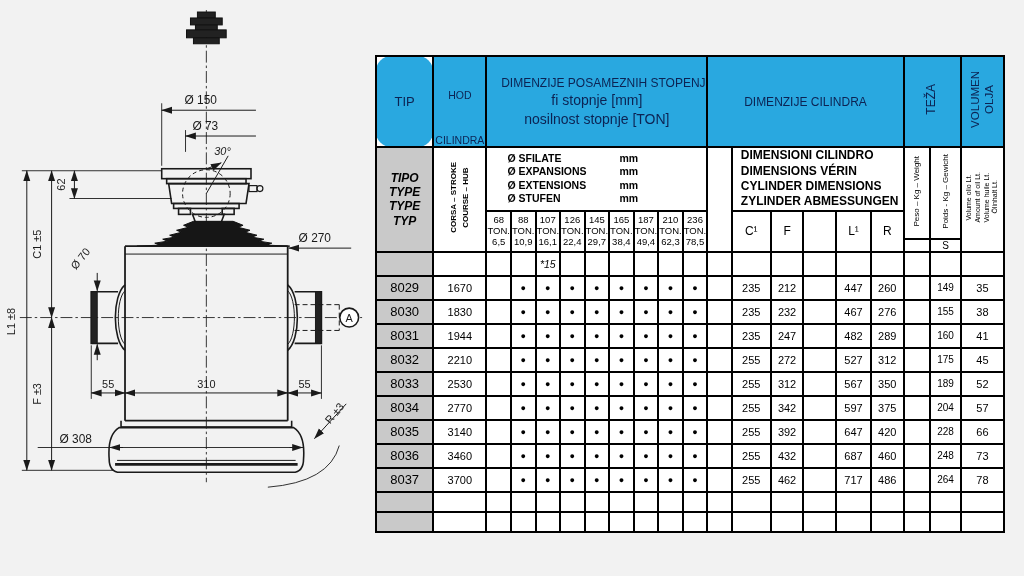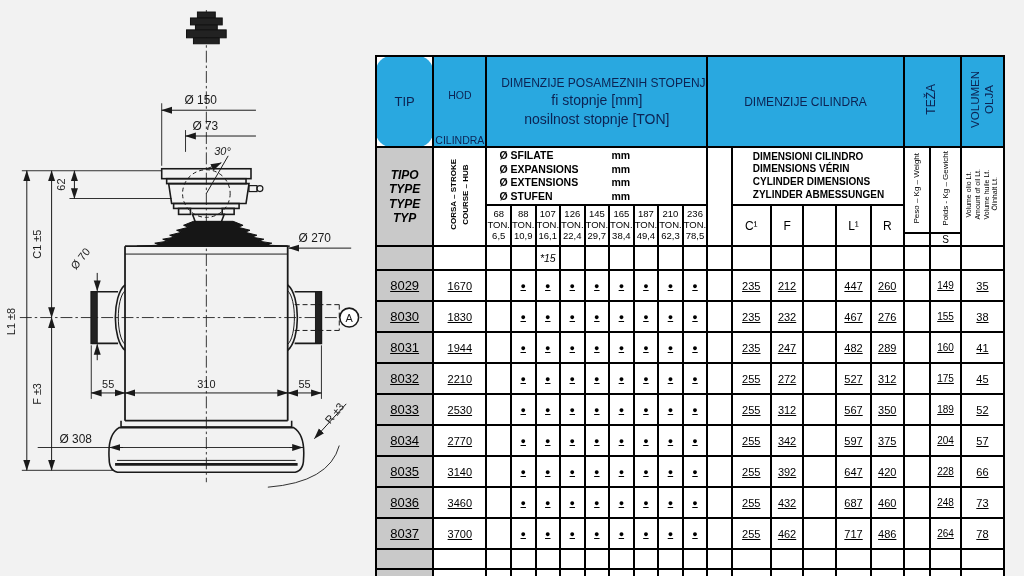--- a/index.html
+++ b/index.html
@@ -8,37 +8,37 @@
   .drawing-wrap{position:absolute;left:2px;top:2px;width:372px;height:520px;}
   svg text{font-family:"Liberation Sans", sans-serif;fill:#1a1a1a;}
 
   
   .spec{position:absolute;left:375px;top:55px;width:630px;border-collapse:collapse;
         table-layout:fixed;background:#fff;}
   .spec th,.spec td{border:2px solid #000;padding:0;text-align:center;vertical-align:middle;
         overflow:hidden;font-weight:normal;}
   .cyan{background:#29a8e0;color:#0c2353;font-weight:bold;}
   tr.hr1{height:76px;} tr.hr2{height:58px;} tr.hr3{height:28px;} tr.hr4{height:13px;}
-  tr.note-row{height:24px;} tr.data-row{height:31px;text-decoration:underline;} tr.empty-row{height:20px;}
+  tr.note-row{height:24px;} tr.data-row{height:24px;} tr.empty-row{height:20px;}
   .tip-head{font-size:13px;border-radius:15px;}
   .hod-head div{font-size:10.5px;line-height:1.2;margin-top:32px;}
   .stages-group div.big{font-size:12px;line-height:1.35;margin-left:13px;}
   .stages-group div{font-size:14px;line-height:1.35;}
   .cilindra-group{font-size:12px;}
   .vt{writing-mode:vertical-rl;transform:rotate(180deg);display:inline-block;}
   .vt div{line-height:1.15;}
   .teza-head .vt div{font-size:12px;}
   .volumen-head .vt div{font-size:11.5px;line-height:1.2;}
   .tipo-cell{background:#c9c9c9;}
   .tipo-cell div{font-weight:bold;font-size:12px;line-height:1.2;font-style:italic;}
   .corsa-cell .vt div{font-size:8px;font-weight:bold;line-height:1.5;}
   .sfilate-cell{vertical-align:middle;}
-  .sf-row{display:flex;text-align:left;padding-left:12px;font-weight:bold;font-size:10.5px;line-height:1.28;}
+  .sf-row{display:flex;text-align:left;padding-left:20px;font-weight:bold;font-size:10.5px;line-height:1.28;}
   .sf-row span:first-child{width:112px;}
-  .dimensioni-cell div{text-align:left;padding-left:20px;font-weight:bold;font-size:10px;line-height:1.28;}
+  .dimensioni-cell div{text-align:left;padding-left:8px;font-weight:bold;font-size:12px;line-height:1.28;}
   .peso-cell .vt div,.poids-cell .vt div{font-size:8px;}
   .volsub-cell .vt div{font-size:7px;line-height:1.25;}
   .stage-cell div{font-size:9.5px;line-height:1.15;}
   .cyl-lab{font-size:12px;}
   .s-lab{font-size:10px;}
   .tip-cell{background:#c9c9c9;font-weight:bold;font-size:13px;}
   .hod-cell{font-weight:bold;font-size:11px;margin-left:18px;}
   .dot-cell{font-size:9px;}
   .note-row .dot-cell{font-style:italic;font-size:10.5px;}
   .num{font-size:11px;}

